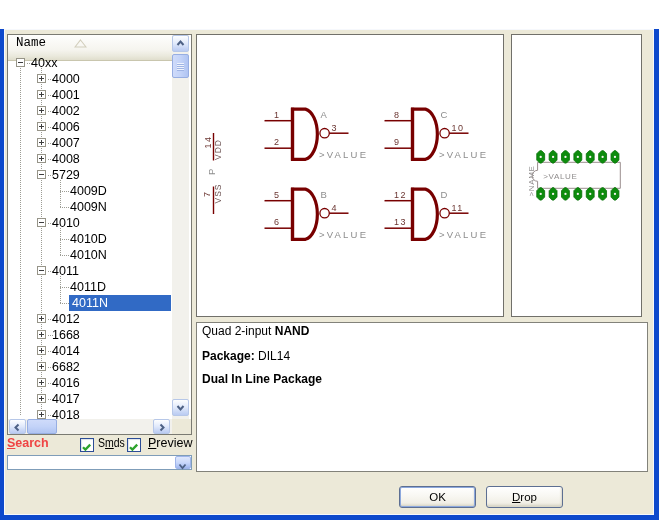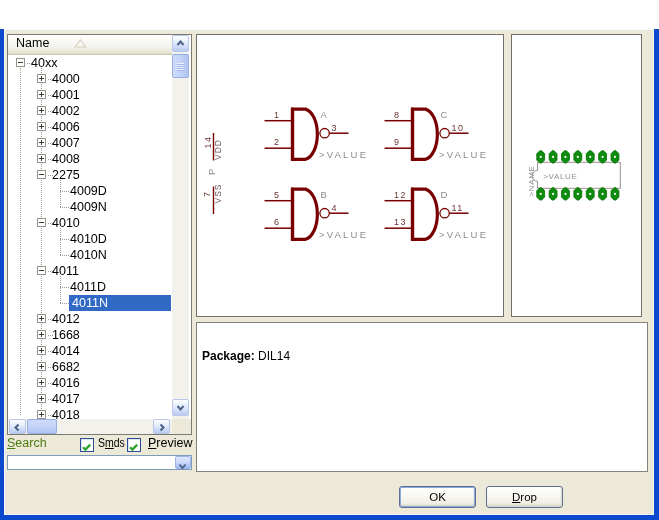--- a/index.html
+++ b/index.html
@@ -14,23 +14,23 @@
   border:1px solid #fff;
   background:linear-gradient(160deg,#f2a183 0%,#e66a3e 35%,#d8501f 60%,#c23f10 82%,#aa3308 100%);
   box-shadow:inset 0 1px 1px rgba(255,255,255,.45); }
 #frame { position:absolute; left:0; top:29px; width:659px; height:491px; background:#ece9d8;
   border-left:4px solid #0d49cc; border-right:5px solid #0d49cc; border-bottom:5px solid #0d49cc;
   box-shadow:inset 1px 1px 0 #f6f8fc, inset -1px -1px 0 #f6f8fc; }
 
 
 #tree { position:absolute; left:7px; top:34px; width:185px; height:401px; background:#fff;
   border:1px solid #7a7a72; overflow:hidden; }
-#thead { position:absolute; left:0; top:0; width:164px; height:20px;
+#thead { position:absolute; left:0; top:0; width:164px; height:26px;
   background:linear-gradient(180deg,#fefefd 0%,#f5f4ee 60%,#ebeade 82%,#e0decd 100%);
-  border-bottom:1px solid #c9c6ae; font-size:12.5px; color:#000; }
+  border-bottom:1px solid #c9c6ae; font-size:12.5px; color:#000;font-family:Liberation Mono, monospace; }
 #thead span { position:absolute; left:8px; top:1px; }
 #items { position:absolute; left:0; top:16px; width:164px; height:368px; overflow:hidden; font-size:12.5px; }
 .ti { position:absolute; z-index:3; height:16px; line-height:16px; color:#000; white-space:pre; }
 .ti.sel { color:#fff; }
 .selbar { position:absolute; z-index:2; height:16px; background:#316ac5; }
 .pm { position:absolute; z-index:3; width:9px; height:9px; background:#fff; border:1px solid #969488; }
 .pm .h { position:absolute; left:1px; top:3px; width:5px; height:1px; background:#3d3d3d; }
 .pm .v { position:absolute; left:3px; top:1px; width:1px; height:5px; background:#3d3d3d; }
 .vd { position:absolute; z-index:1; width:1px; background-image:repeating-linear-gradient(to bottom,#9c9c94 0 1px,transparent 1px 2px); }
 .hd { position:absolute; z-index:1; height:1px; background-image:repeating-linear-gradient(to right,#9c9c94 0 1px,transparent 1px 2px); }
@@ -40,21 +40,21 @@
 .sbtn { position:absolute; border-radius:2px; border:1px solid #b6c7e8;
   background:linear-gradient(180deg,#fdfeff 0%,#e0e9fb 50%,#c8d6f5 80%,#bacbf2 100%); }
 .thumbv { position:absolute; border-radius:2px; border:1px solid #97aee2;
   background:linear-gradient(90deg,#cfdbfa 0%,#c3d3f8 50%,#b0c4f2 100%); }
 .thumbv:after { content:""; position:absolute; left:4px; right:4px; top:8px; height:8px;
   background:repeating-linear-gradient(to bottom,#eef3fd 0 1px,#9fb4e4 1px 2px); }
 .thumbh { position:absolute; border-radius:2px; border:1px solid #97aee2;
   background:linear-gradient(180deg,#cfdbfa 0%,#c3d3f8 50%,#b0c4f2 100%); }
 
 
-#search { position:absolute; left:7px; top:436px; font-size:12.5px; line-height:14px; color:#4d7c0f; }
+#search { position:absolute; left:7px; top:436px; font-size:12.5px; line-height:14px; color:#ef4444;font-weight:bold; }
 .cb { position:absolute; width:14px; height:14px; background:#fff; border:1.5px solid #2c4d96;
   box-shadow:inset 1px 1px 1px #dde3ea; }
 .cblab { position:absolute; font-size:12.5px; line-height:14px; color:#000; }
 #combo { position:absolute; left:7px; top:455px; width:185px; height:15px; background:#fff;
   border:1px solid #7f9db9; }
 #combobtn { position:absolute; right:0px; top:0px; width:16px; height:13px; border-radius:2px 2px 2px 2px;
   border:1px solid #9fb5ea;
   background:linear-gradient(180deg,#dfe8fd 0%,#c9d8fb 50%,#adc2f3 85%,#9db5ee 100%); }
 
 
@@ -126,21 +126,21 @@
 <div class="pm" style="left:29px;top:103px">
           <i class="h"></i>
           <i class="v"></i>
         </div>
 <div class="hd" style="left:40px;top:108px;width:5px"></div>
 <div class="ti" style="left:44px;top:100px">4008</div>
 <div class="pm" style="left:29px;top:119px">
           <i class="h"></i>
         </div>
 <div class="hd" style="left:40px;top:124px;width:5px"></div>
-<div class="ti" style="left:44px;top:116px">2275</div>
+<div class="ti" style="left:44px;top:116px">5729</div>
 <div class="hd" style="left:52px;top:140px;width:9px"></div>
 <div class="ti" style="left:62px;top:132px">4009D</div>
 <div class="hd" style="left:52px;top:156px;width:9px"></div>
 <div class="ti" style="left:62px;top:148px">4009N</div>
 <div class="pm" style="left:29px;top:167px">
           <i class="h"></i>
         </div>
 <div class="hd" style="left:40px;top:172px;width:5px"></div>
 <div class="ti" style="left:44px;top:164px">4010</div>
 <div class="hd" style="left:52px;top:188px;width:9px"></div>
@@ -331,18 +331,20 @@
         <circle cx="602.6" cy="193.9" r="1.15" fill="#f7f5f1"></circle>
 <path d="M614.03 150.70000000000002 H615.9300000000001 L618.9300000000001 153.70000000000002 V160.1 L615.9300000000001 163.1 H614.03 L611.03 160.1 V153.70000000000002 Z" fill="#0d8c0d" stroke="#077007" stroke-width="0.8"></path>
         <circle cx="614.98" cy="156.9" r="1.15" fill="#f7f5f1"></circle>
 <path d="M614.03 187.70000000000002 H615.9300000000001 L618.9300000000001 190.70000000000002 V197.1 L615.9300000000001 200.1 H614.03 L611.03 197.1 V190.70000000000002 Z" fill="#0d8c0d" stroke="#077007" stroke-width="0.8"></path>
         <circle cx="614.98" cy="193.9" r="1.15" fill="#f7f5f1"></circle>
 <text x="543.2" y="178.8" class="fl">&gt;VALUE</text>
 <text x="0" y="0" class="fl" letter-spacing="1.5" transform="translate(534.4,196.5) rotate(-90)">&gt;NAME</text>
     </svg>
   </div>
   <div id="desc">
+    <div style="top:1px">Quad 2-input <b>NAND</b></div>
     <div style="top:26px"><b>Package:</b> DIL14</div>
+    <div style="top:49px"><b>Dual In Line Package</b></div>
   </div>
 
   <div class="btn" style="left:486px"><u>D</u>rop</div>
   <div class="btn" style="left:399px;box-shadow:inset 0 0 0 1px #8ca8dd, inset -1px -2px 2px #d8d6c8">OK</div>
 </div>
 
 </body></html>

